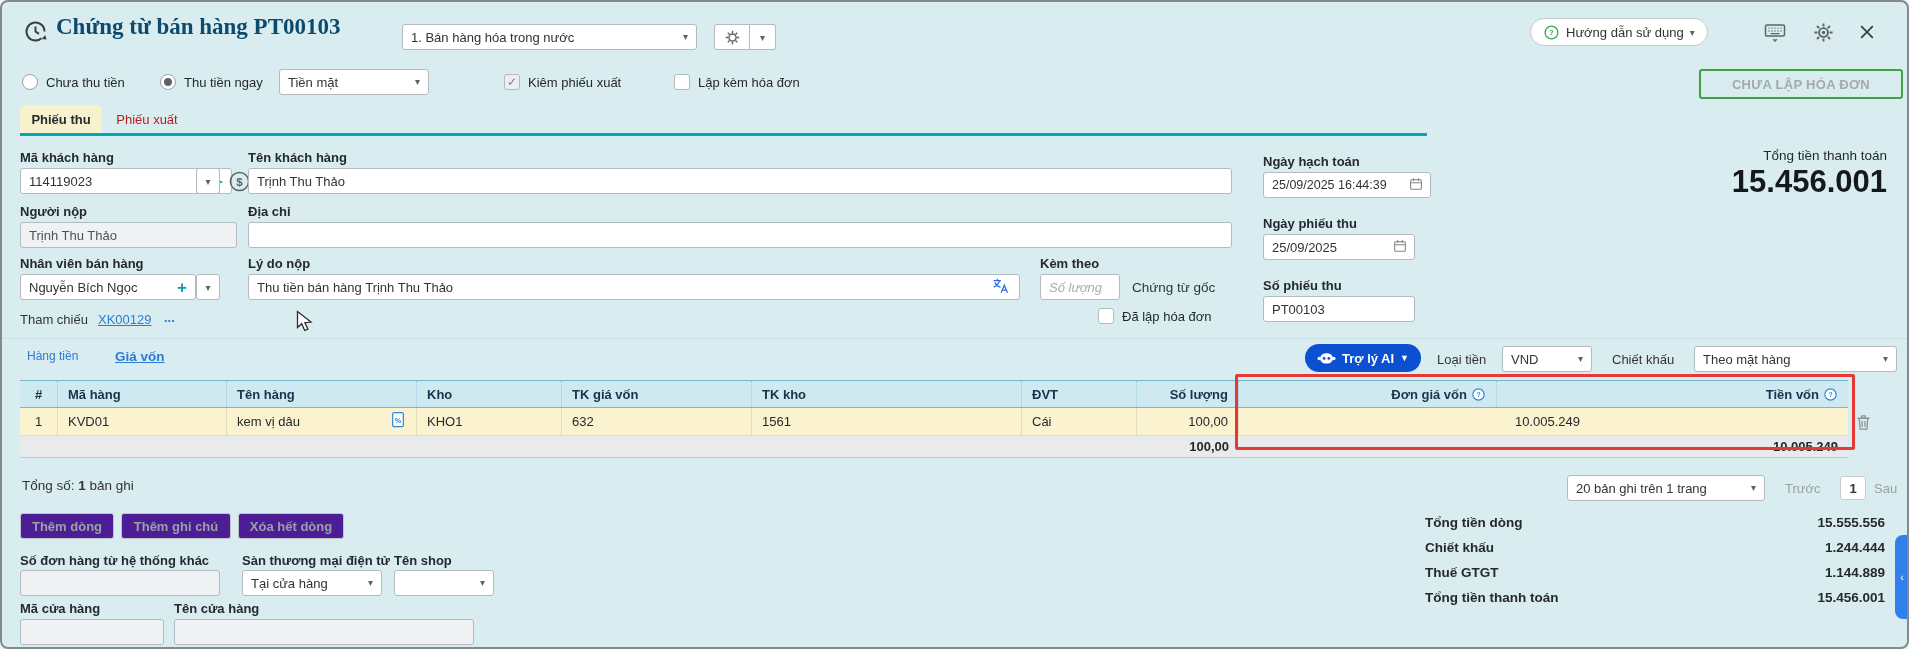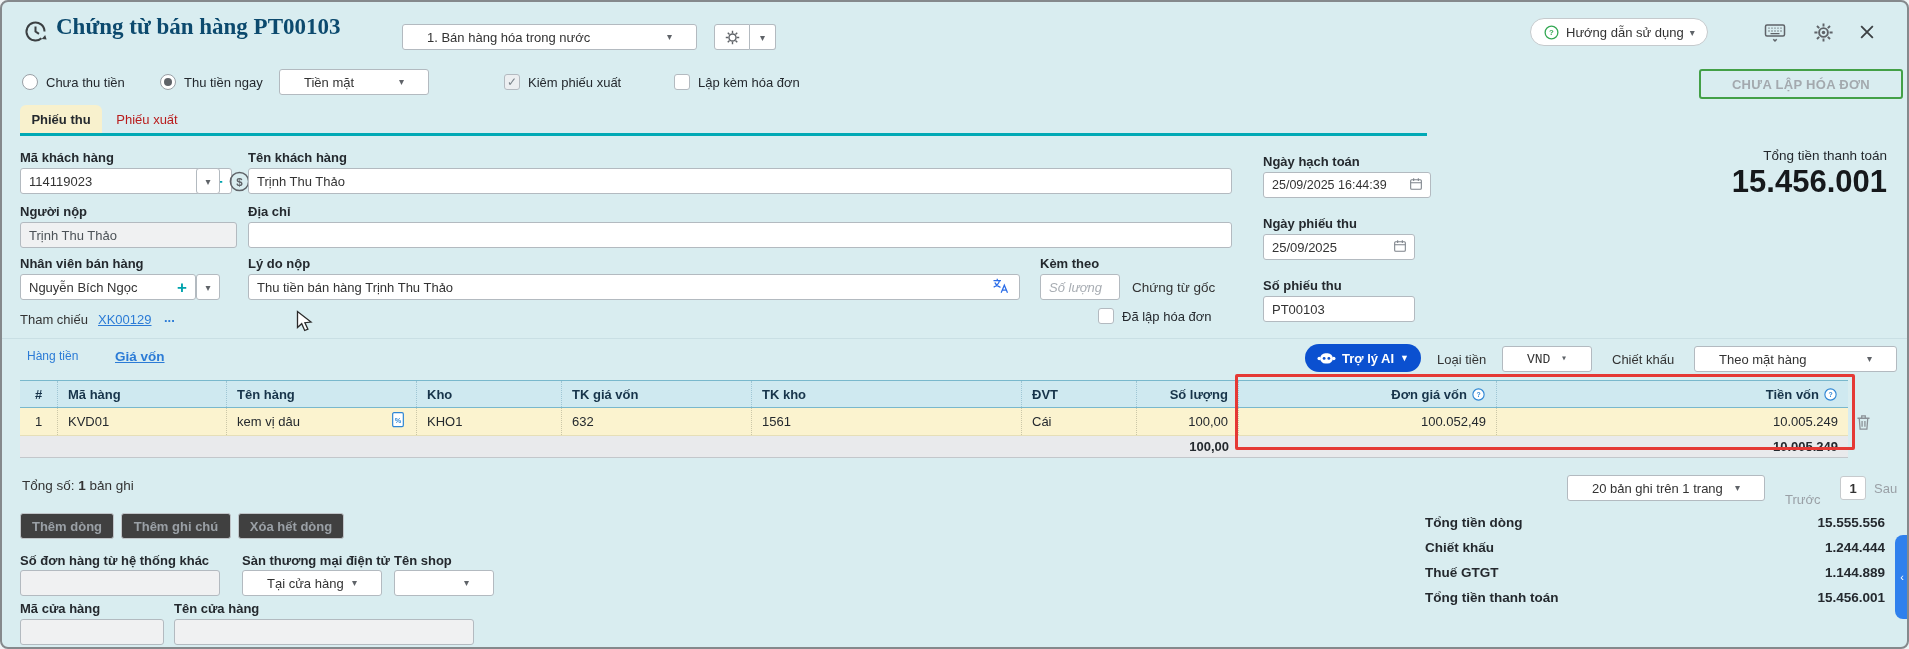--- a/index.html
+++ b/index.html
@@ -2,21 +2,21 @@
 <html><head>
 <meta charset="utf-8">
 <style>
   html,body{margin:0;padding:0;background:#eef3f4;}
   #app{position:relative;width:1909px;height:649px;background:#d9edf0;border:2px solid #85898c;border-radius:8px;box-sizing:border-box;overflow:hidden;font-family:"Liberation Sans",sans-serif;font-size:13px;color:#24292e;}
   .abs{position:absolute;}
   .lbl{font-weight:bold;font-size:13px;color:#24292e;white-space:nowrap;}
   .txt{font-size:13px;color:#333;white-space:nowrap;}
   .inp{background:#fff;border:1px solid #b3bac0;border-radius:3px;height:26px;display:flex;align-items:center;padding:0 8px;font-size:13px;color:#333;box-sizing:border-box;white-space:nowrap;overflow:hidden;}
   .inp.dis{background:#f0f1f2;color:#4c5257;}
-  .sel{background:#fff;border:1px solid #b3bac0;border-radius:3px;height:26px;display:flex;align-items:center;padding:0 24px;font-size:13px;color:#333;box-sizing:border-box;white-space:nowrap;cursor:pointer;}
+  .sel{background:#fff;border:1px solid #b3bac0;border-radius:3px;height:26px;display:flex;align-items:center;padding:0 8px;font-size:13px;color:#333;box-sizing:border-box;white-space:nowrap;cursor:pointer;}
   .caret{margin-left:auto;color:#5f6368;font-size:10px;line-height:1;padding-left:6px;}
   .caretbox{background:#fff;border:1px solid #b3bac0;border-radius:3px;height:26px;width:24px;display:flex;align-items:center;justify-content:center;color:#5f6368;font-size:10px;box-sizing:border-box;cursor:pointer;}
   .plus{margin-left:auto;color:#00a3ad;font-size:17px;font-weight:bold;line-height:1;padding-left:6px;}
   .radio{width:16px;height:16px;border-radius:50%;border:1px solid #9aa0a6;background:#fff;display:inline-block;box-sizing:border-box;position:relative;flex:none;}
   .radio.on::after{content:"";position:absolute;left:3px;top:3px;width:8px;height:8px;border-radius:50%;background:#5f6368;}
   .cb{width:16px;height:16px;border:1px solid #b3bac0;border-radius:3px;background:#fff;display:inline-flex;align-items:center;justify-content:center;font-size:12px;color:#7b858c;box-sizing:border-box;flex:none;}
   .cb.on{background:#eceff1;}
   .optlbl{font-size:13px;color:#24292e;margin-left:8px;white-space:nowrap;}
   .hrow{display:flex;align-items:center;}
   .tab-active{background:#f8f1cd;border-radius:6px 6px 0 0;font-weight:bold;display:flex;align-items:center;justify-content:center;}
@@ -34,21 +34,21 @@
   .g-head .gcell{border-right:1px dotted #9fc6d4;}
   .g-head .gcell:last-child{border-right:none;}
   .g-data{background:#fbf3cf;height:28px;border-bottom:1px solid #e6dfb8;}
   .g-data .gcell{border-right:1px dotted #cbc7a8;}
   .g-data .gcell:last-child{border-right:none;}
   .g-sum{background:#e9eaec;height:22px;border-bottom:1px solid #c3c7cb;font-weight:bold;}
   .rr{justify-content:flex-end;}
   .cc{justify-content:center;}
   .c0{width:38px;}.c1{width:169px;}.c2{width:190px;}.c3{width:145px;}.c4{width:190px;}.c5{width:270px;}.c6{width:115px;}.c7{width:102px;}.c8{width:258px;}.c9{width:351px;}
   .redbox{border:3px solid #e53935;border-radius:2px;background:transparent;pointer-events:none;}
-  .btn{background:#404040;border:1px solid #c0c5c9;border-radius:3px;height:26px;display:flex;align-items:center;justify-content:center;font-weight:bold;color:#9aa0a6;box-sizing:border-box;cursor:default;}
+  .btn{background:#4c1d95;border:1px solid #c0c5c9;border-radius:3px;height:26px;display:flex;align-items:center;justify-content:center;font-weight:bold;color:#9aa0a6;box-sizing:border-box;cursor:default;}
   .tot-l{font-weight:bold;font-size:13.5px;color:#24292e;white-space:nowrap;}
   .tot-v{font-weight:bold;font-size:13.5px;color:#24292e;white-space:nowrap;text-align:right;}
   .gray{color:#9aa0a6;}
   .searchwrap{display:flex;align-items:stretch;height:26px;}
   .searchwrap .seg{border:1px solid #b3bac0;background:#fff;display:flex;align-items:center;box-sizing:border-box;}
   .searchwrap .seg.first{border-radius:3px 0 0 3px;width:36px;justify-content:center;}
   .searchwrap .seg.mid{border-left:none;width:208px;padding:0 6px 0 10px;}
   .searchwrap .seg.last{border-left:none;border-radius:0 3px 3px 0;width:26px;justify-content:center;color:#5f6368;font-size:10px;}
   .searchwrap input{border:none;outline:none;flex:1;font-family:"Liberation Sans",sans-serif;font-size:13px;color:#333;min-width:0;background:transparent;}
   .searchwrap input::placeholder{color:#9aa0a6;font-style:italic;}
@@ -250,21 +250,21 @@
         <rect x="4" y="4" width="16" height="13" rx="6.5" fill="#fff"></rect>
         <circle cx="2.8" cy="10.5" r="2.2" fill="#fff"></circle>
         <circle cx="21.2" cy="10.5" r="2.2" fill="#fff"></circle>
         <circle cx="9" cy="10.5" r="1.8" fill="#0b50d0"></circle>
         <circle cx="15" cy="10.5" r="1.8" fill="#0b50d0"></circle>
       </svg>
     <span>Trợ lý AI</span>
     <span style="font-size:9px;">▼</span>
   </div>
   <div class="abs txt" style="left:1435px;top:350px;">Loại tiền</div>
-  <div class="abs sel" style="left:1500px;top:344px;width:90px;font-family:Liberation Mono, monospace;">
+  <div class="abs sel" style="left:1500px;top:344px;width:90px;">
     <span>VND</span>
     <span class="caret">▾</span>
   </div>
   <div class="abs txt" style="left:1610px;top:350px;">Chiết khấu</div>
   <div class="abs sel" style="left:1692px;top:344px;width:203px;">
     <span>Theo mặt hàng</span>
     <span class="caret">▾</span>
   </div>
 
   <div class="abs grid">
@@ -302,21 +302,20 @@
               <rect x="4" y="2" width="16" height="21" rx="2" stroke="#2f86d4" fill="#fff" stroke-width="1.8"></rect>
               <text x="12" y="17" text-anchor="middle" font-size="11" font-weight="bold" fill="#2f86d4">%</text>
             </svg>
         </span>
       </div>
       <div class="gcell c3">KHO1</div>
       <div class="gcell c4">632</div>
       <div class="gcell c5">1561</div>
       <div class="gcell c6">Cái</div>
       <div class="gcell c7 rr">100,00</div>
-      <div class="gcell c8 rr">100.052,49</div>
       <div class="gcell c9 rr">10.005.249</div>
     </div>
     <div class="grow g-sum">
       <div class="gcell c0"></div>
         <div class="gcell c1"></div>
         <div class="gcell c2"></div>
         <div class="gcell c3"></div>
       <div class="gcell c4"></div>
         <div class="gcell c5"></div>
         <div class="gcell c6"></div>
@@ -339,21 +338,21 @@
 
   <div class="abs txt" style="left:20px;top:476px;font-size:13.5px;">
     <span>Tổng số:</span>
     <b> <span>1</span></b>
     <span> </span><span>bản ghi</span>
   </div>
   <div class="abs sel" style="left:1565px;top:473px;width:198px;">
     <span>20 bản ghi trên 1 trang</span>
     <span class="caret">▾</span>
   </div>
-  <div class="abs txt gray" style="left:1783px;top:490px;">Trước</div>
+  <div class="abs txt gray" style="left:1783px;top:479px;">Trước</div>
   <div class="abs pagebox" style="left:1838px;top:474px;">1</div>
   <div class="abs txt gray" style="left:1872px;top:479px;">Sau</div>
 
   <div class="abs btn" style="left:18px;top:511px;width:94px;">Thêm dòng</div>
   <div class="abs btn" style="left:119px;top:511px;width:110px;">Thêm ghi chú</div>
   <div class="abs btn" style="left:236px;top:511px;width:106px;">Xóa hết dòng</div>
 
   <div class="abs lbl" style="left:18px;top:551px;">Số đơn hàng từ hệ thống khác</div>
   <div class="abs inp dis" style="left:18px;top:568px;width:200px;"></div>
 

